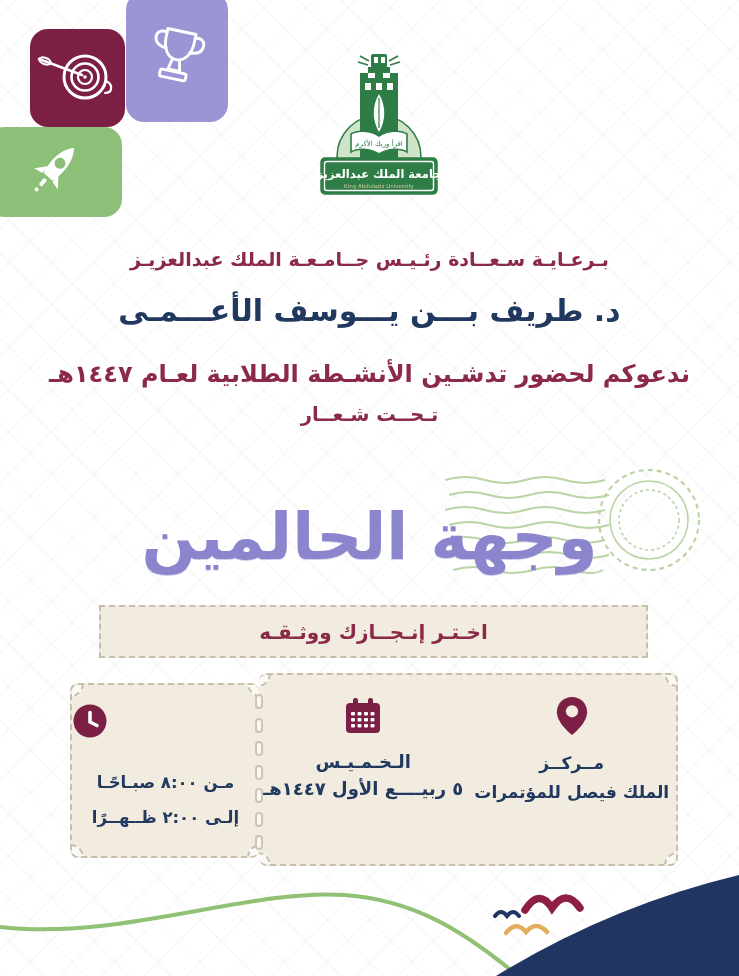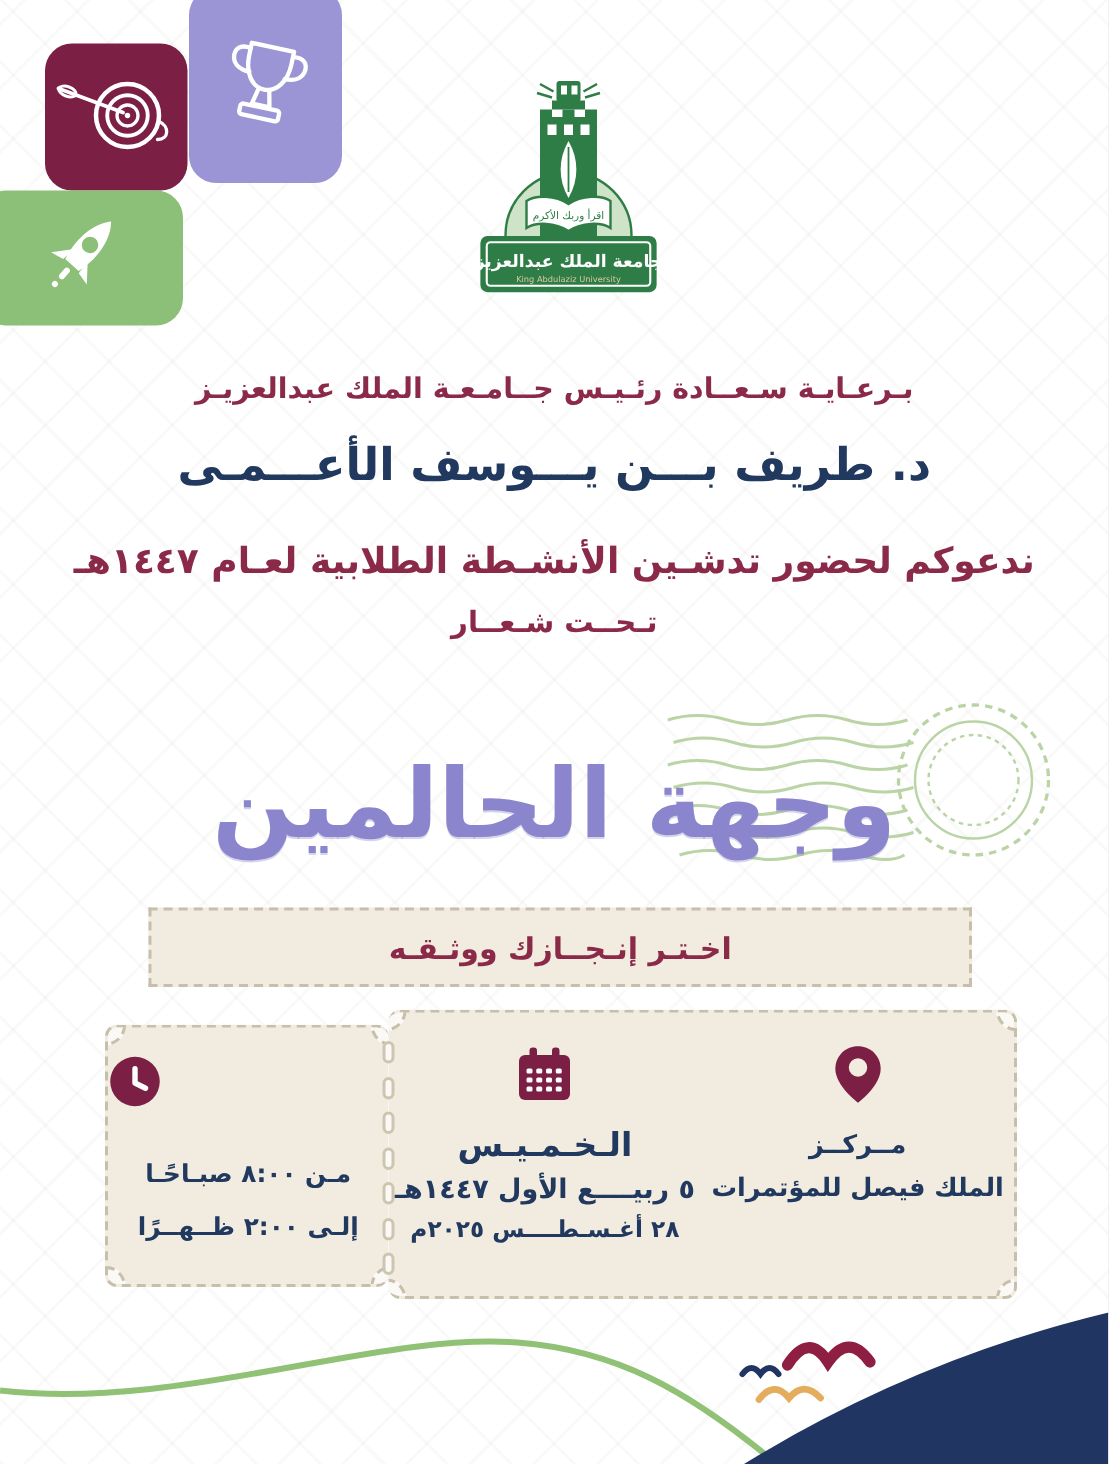--- a/index.html
+++ b/index.html
@@ -59,21 +59,21 @@
                  display:flex; flex-direction:column; justify-content:space-between;
                  align-items:center; z-index:4; }
   .perforation span { width:8px; height:15px; border:2px solid #cdc5b0;
                       background:#faf9f5; border-radius:5px; box-sizing:border-box; display:block; }
 
   .t-col { display:flex; flex-direction:column; align-items:center; padding-top:20px; }
   .t-col .ticon { height:42px; display:flex; align-items:center; justify-content:center; }
   .t-line { direction:rtl; font-weight:bold; color:#21395f; text-align:center; }
   .stub-lines { margin-top:22px; }
   .stub-lines .t-line { font-size:16.5px; line-height:35px; }
-  .weekday { font-size:22px; margin-top:14px; }
+  .weekday { font-size:18px; margin-top:14px; }
   .d-hijri { font-size:18px; margin-top:6px; }
   .d-greg  { font-size:15.5px; margin-top:7px; }
   .loc1    { font-size:17px; margin-top:16px; }
   .loc2    { font-size:17px; margin-top:9px; }
 
   .footer-art { position:absolute; left:0; top:846px; width:739px; height:130px; z-index:2; }
 </style>
 </head>
 <body>
 
@@ -241,21 +241,20 @@
               <rect x="27.5" y="22" width="4" height="3.4" rx="1"></rect>
             <rect x="8" y="28" width="4" height="3.4" rx="1"></rect>
               <rect x="14.5" y="28" width="4" height="3.4" rx="1"></rect>
               <rect x="21" y="28" width="4" height="3.4" rx="1"></rect>
               <rect x="27.5" y="28" width="4" height="3.4" rx="1"></rect>
           </g>
         </svg>
       </div>
       <div class="t-line weekday">الـخـمـيـس</div>
       <div class="t-line d-hijri">٥ ربيــــع الأول ١٤٤٧هـ</div>
-      <div class="t-line d-greg">٢٨ أغـسـطــــس ٢٠٢٥م</div>
     </div>
   </div>
 
   <div class="perforation">
     <span></span>
       <span></span>
       <span></span>
       <span></span>
       <span></span>
       <span></span>

